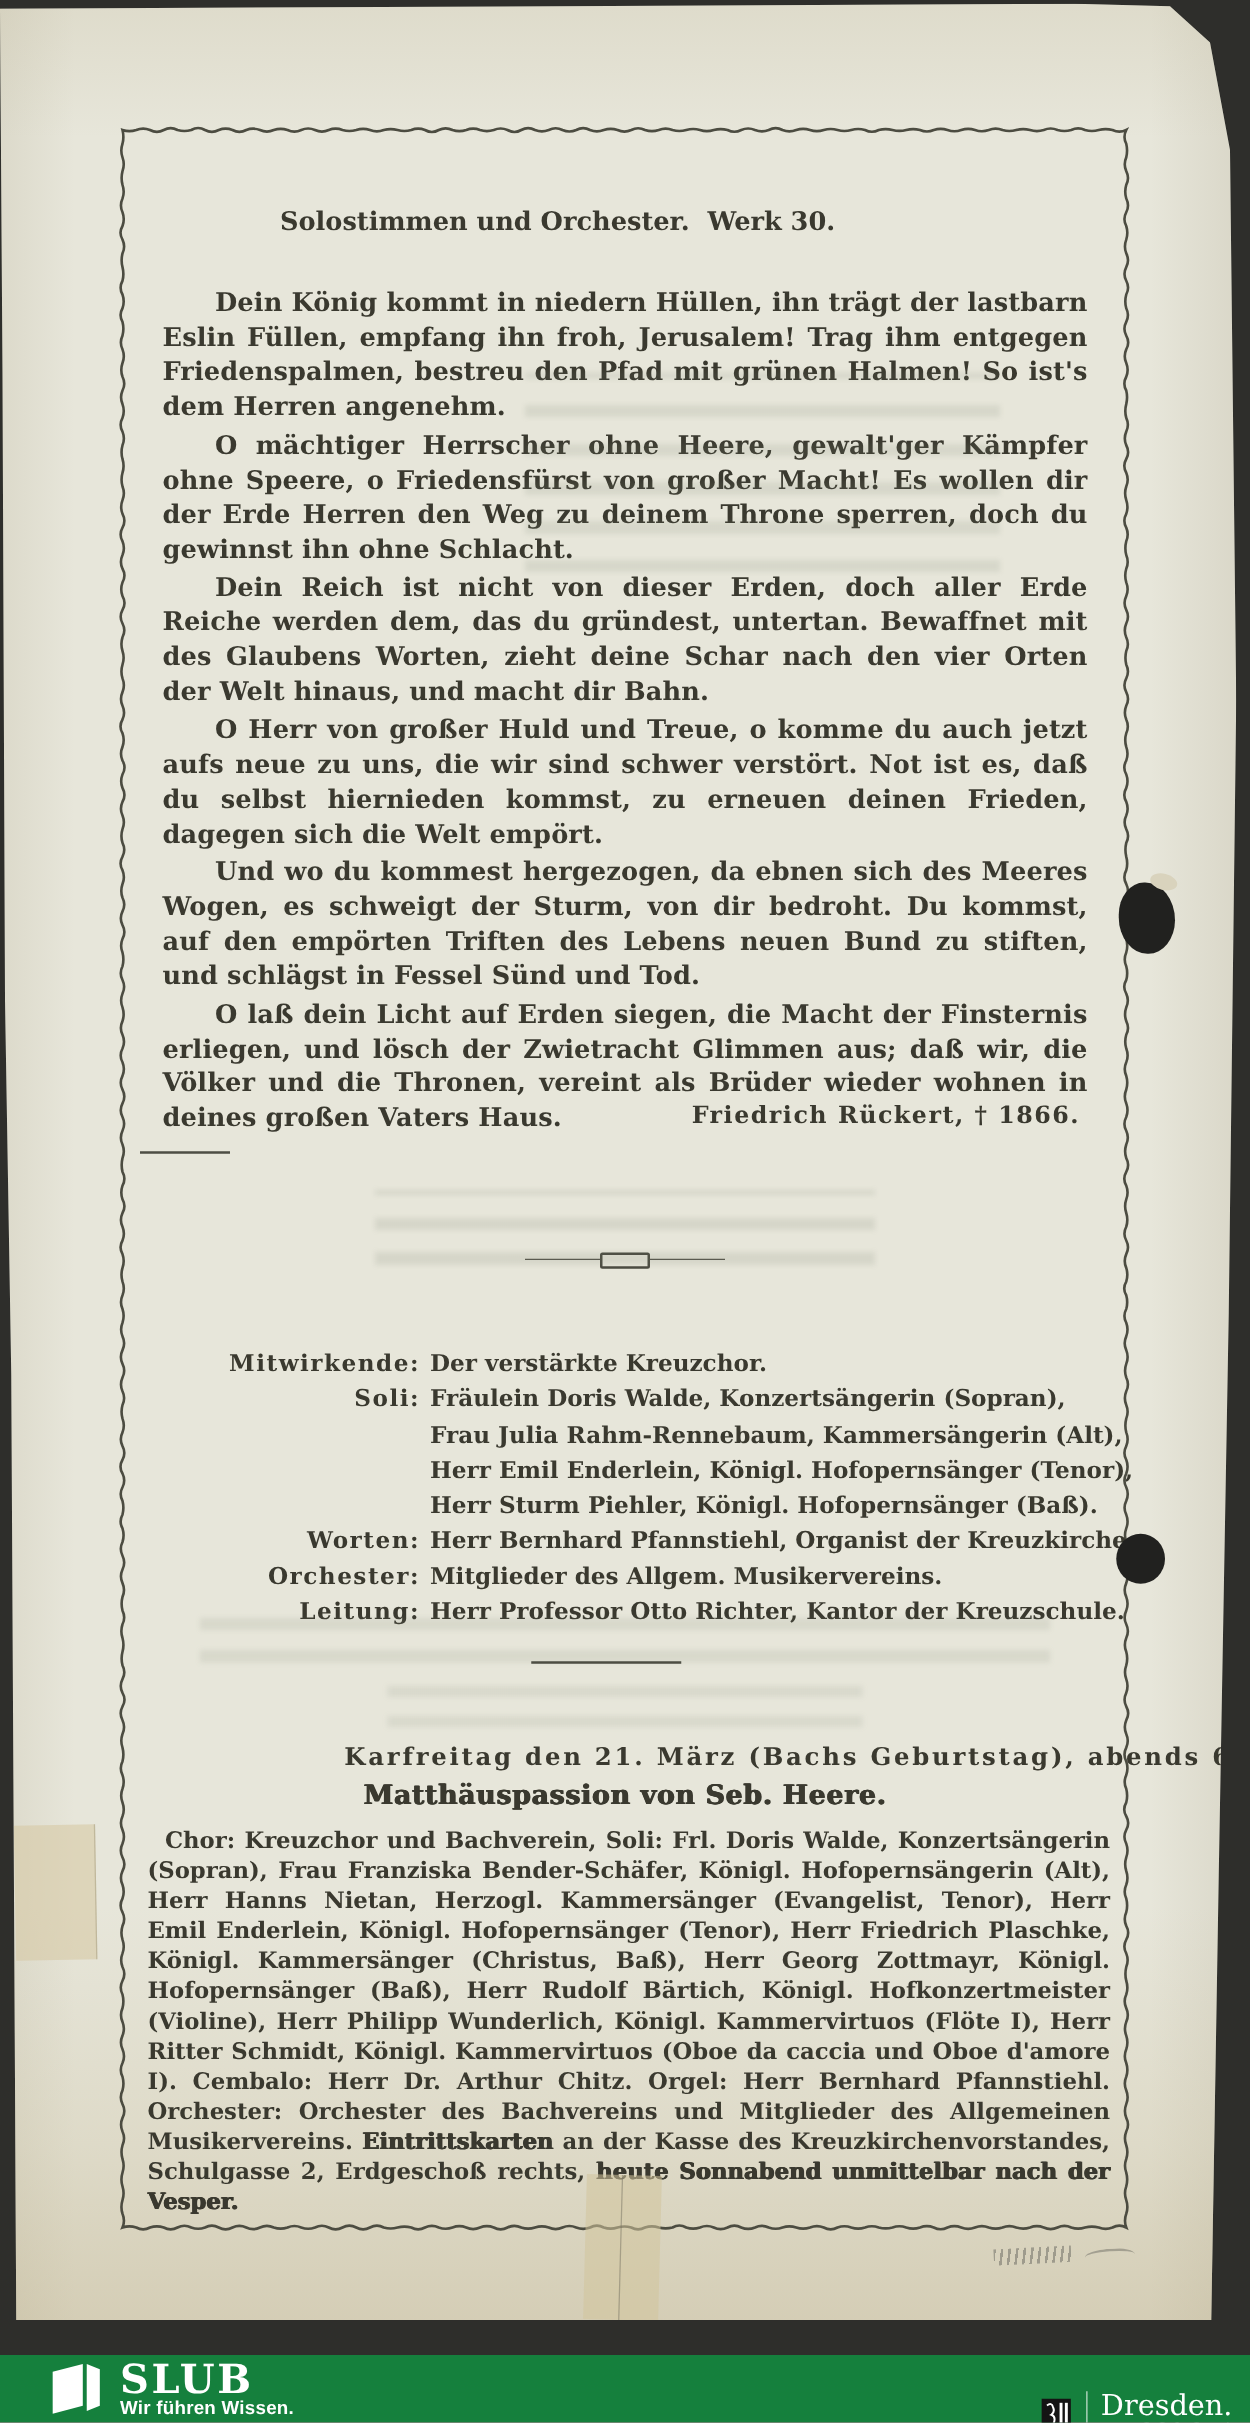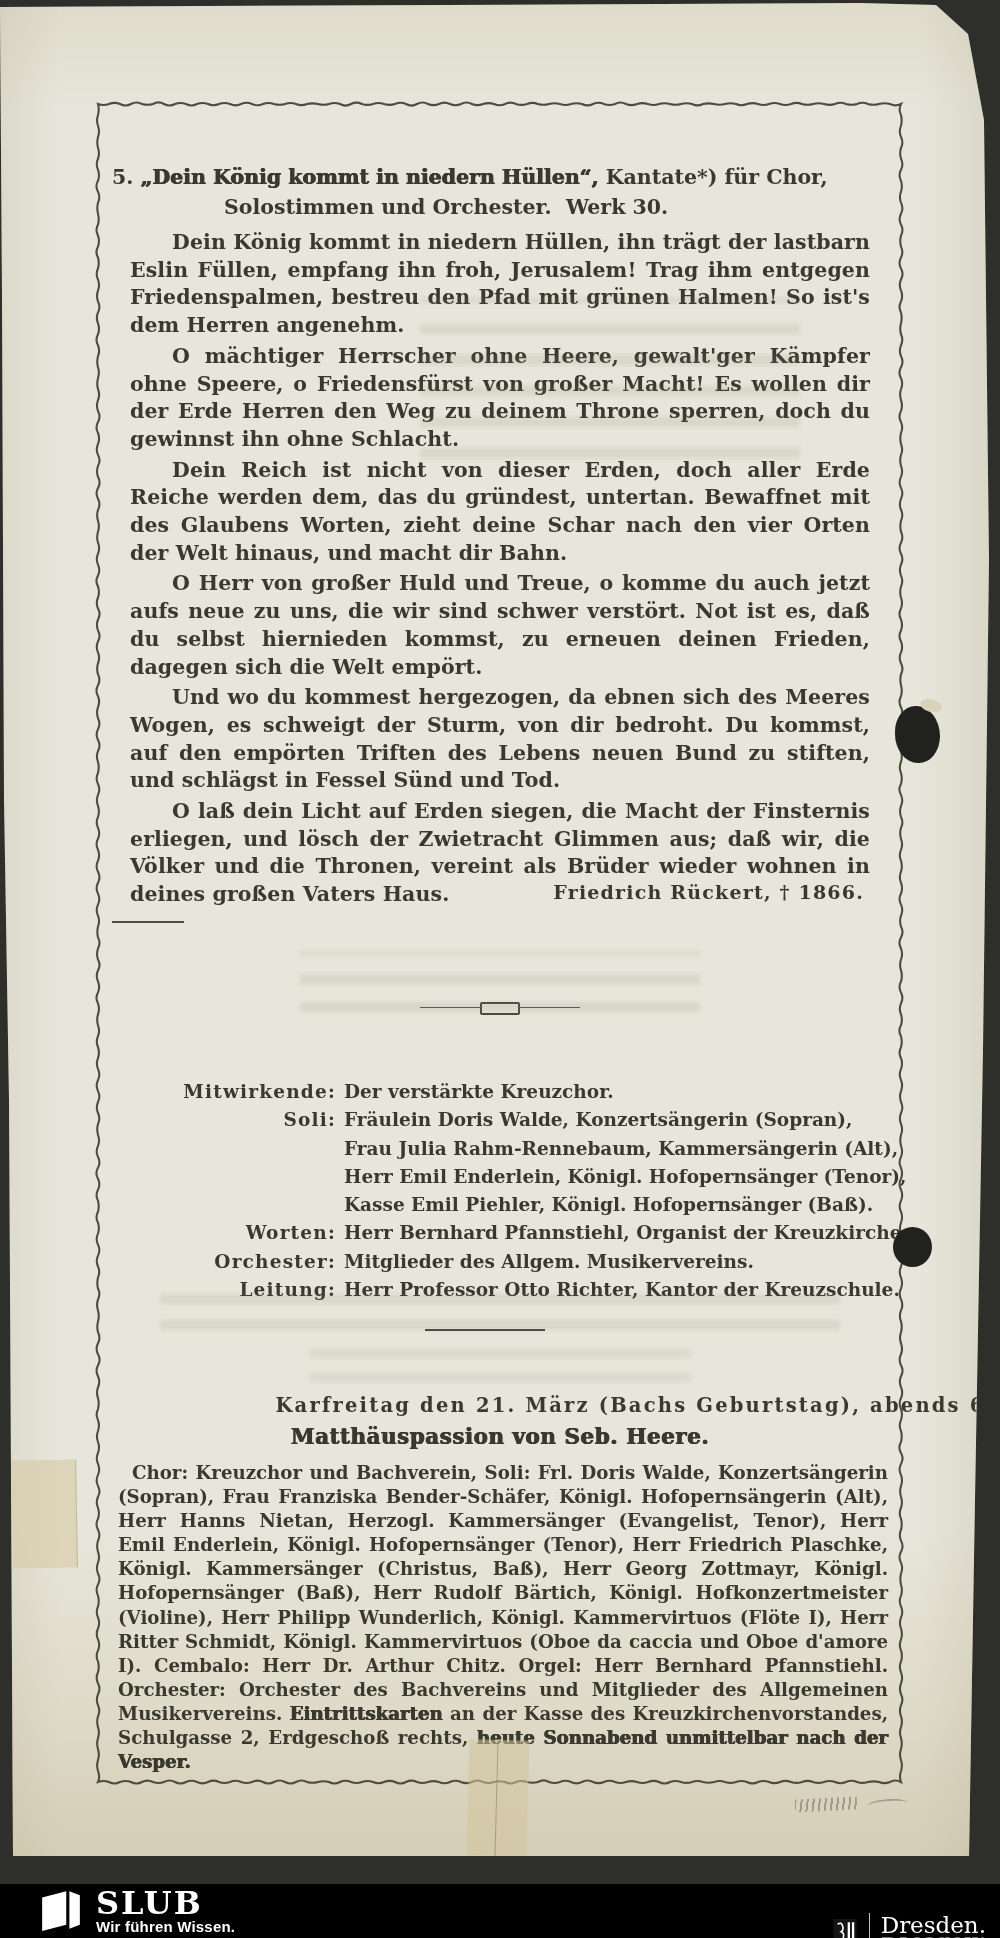--- a/index.html
+++ b/index.html
@@ -70,21 +70,21 @@
   .smudge-1{left:420px;top:298px;width:380px;height:160px;background:repeating-linear-gradient(0deg, rgba(120,130,110,.14) 0 10px, transparent 10px 31px);}
   .smudge-2{left:300px;top:952px;width:400px;height:60px;background:repeating-linear-gradient(0deg, rgba(120,130,110,.15) 0 10px, transparent 10px 28px);}
   .smudge-3{left:160px;top:1286px;width:680px;height:44px;background:repeating-linear-gradient(0deg, rgba(120,130,110,.13) 0 10px, transparent 10px 26px);}
   .smudge-4{left:310px;top:1346px;width:380px;height:36px;background:repeating-linear-gradient(0deg, rgba(120,130,110,.12) 0 9px, transparent 9px 24px);}
   .pencil-a{position:absolute;left:795px;top:1798px;width:62px;height:13px;opacity:.55;transform:rotate(-3deg);
     background:repeating-linear-gradient(100deg, rgba(85,85,80,.8) 0 2px, transparent 2px 6px);}
   .pencil-b{position:absolute;left:868px;top:1799px;width:40px;height:9px;opacity:.5;transform:rotate(-4deg);
     border-top:2px solid rgba(85,85,80,.8);border-radius:60%;}
   
   .footer-bar{
-    position:absolute;left:0;top:1884px;width:1000px;height:54px;background:#000000;
+    position:absolute;left:0;top:1884px;width:1000px;height:54px;background:#15803d;
     display:flex;align-items:center;justify-content:space-between;
     font-family:"Liberation Sans", sans-serif;color:#fff;
   }
   .f-left{display:flex;align-items:center;gap:14px;margin-left:40px;}
   .f-book{width:42px;height:44px;margin-top:-2px;}
   .f-textcol{display:flex;flex-direction:column;}
   .f-slub{font-family:"DejaVu Serif", serif;font-weight:700;font-size:32px;line-height:30px;letter-spacing:2px;}
   .f-slogan{font-size:15px;font-weight:700;line-height:17px;letter-spacing:.2px;}
   .f-right{display:flex;align-items:center;gap:11px;margin-right:14px;margin-top:48px;}
   .f-arms{width:26px;height:34px;}
@@ -96,21 +96,20 @@
 </head>
 <body>
 
 <div class="paper">
 
   <svg class="frame-svg" viewBox="0 0 824 1700" aria-hidden="true">
     <path id="frame-path" fill="none" stroke="#4c4c41" stroke-width="2.1" stroke-linecap="round" d="M 10 9 Q 15.5 10.9 21.0 9.0 Q 26.5 6.7 32.0 9.0 Q 37.5 12.1 43.0 9.0 Q 48.5 6.1 54.0 9.0 Q 59.5 10.6 65.0 9.0 Q 70.5 5.8 76.0 9.0 Q 81.5 11.9 87.0 9.0 Q 92.5 6.9 98.0 9.0 Q 103.5 12.1 109.0 9.0 Q 114.5 6.9 120.0 9.0 Q 125.5 11.5 131.0 9.0 Q 136.5 7.1 142.0 9.0 Q 147.5 11.7 153.0 9.0 Q 158.5 6.6 164.0 9.0 Q 169.5 11.6 175.0 9.0 Q 180.5 6.9 186.0 9.0 Q 191.5 10.6 197.0 9.0 Q 202.5 7.1 208.0 9.0 Q 213.5 11.2 219.0 9.0 Q 224.5 7.7 230.0 9.0 Q 235.5 10.6 241.0 9.0 Q 246.5 6.9 252.0 9.0 Q 257.5 12.2 263.0 9.0 Q 268.5 6.3 274.0 9.0 Q 279.5 10.8 285.0 9.0 Q 290.5 6.9 296.0 9.0 Q 301.5 10.7 307.0 9.0 Q 312.5 6.6 318.0 9.0 Q 323.5 12.2 329.0 9.0 Q 334.5 6.0 340.0 9.0 Q 345.5 11.2 351.0 9.0 Q 356.5 6.2 362.0 9.0 Q 367.5 11.4 373.0 9.0 Q 378.5 5.9 384.0 9.0 Q 389.5 11.2 395.0 9.0 Q 400.5 7.3 406.0 9.0 Q 411.5 11.6 417.0 9.0 Q 422.5 6.2 428.0 9.0 Q 433.5 10.8 439.0 9.0 Q 444.5 6.7 450.0 9.0 Q 455.5 10.6 461.0 9.0 Q 466.5 7.5 472.0 9.0 Q 477.5 10.9 483.0 9.0 Q 488.5 7.5 494.0 9.0 Q 499.5 11.8 505.0 9.0 Q 510.5 6.6 516.0 9.0 Q 521.5 11.1 527.0 9.0 Q 532.5 6.0 538.0 9.0 Q 543.5 11.2 549.0 9.0 Q 554.5 7.3 560.0 9.0 Q 565.5 10.9 571.0 9.0 Q 576.5 7.4 582.0 9.0 Q 587.5 10.6 593.0 9.0 Q 598.5 7.5 604.0 9.0 Q 609.5 11.8 615.0 9.0 Q 620.5 7.7 626.0 9.0 Q 631.5 10.5 637.0 9.0 Q 642.5 7.6 648.0 9.0 Q 653.5 11.4 659.0 9.0 Q 664.5 7.2 670.0 9.0 Q 675.5 11.0 681.0 9.0 Q 686.5 7.1 692.0 9.0 Q 697.5 11.0 703.0 9.0 Q 708.5 6.7 714.0 9.0 Q 719.5 10.6 725.0 9.0 Q 730.5 7.6 736.0 9.0 Q 741.5 10.7 747.0 9.0 Q 752.5 6.6 758.0 9.0 Q 763.5 10.6 769.0 9.0 Q 774.5 6.4 780.0 9.0 Q 785.5 10.6 791.0 9.0 Q 796.5 7.6 802.0 9.0 Q 807.5 11.7 813.0 9.0 Q 810.2 14.5 813.0 20.0 Q 814.3 25.5 813.0 30.9 Q 810.6 36.4 813.0 41.9 Q 815.8 47.4 813.0 52.9 Q 811.4 58.4 813.0 63.8 Q 815.8 69.3 813.0 74.8 Q 810.1 80.3 813.0 85.8 Q 814.7 91.3 813.0 96.7 Q 810.9 102.2 813.0 107.7 Q 815.8 113.2 813.0 118.7 Q 810.2 124.2 813.0 129.6 Q 815.9 135.1 813.0 140.6 Q 811.5 146.1 813.0 151.6 Q 815.7 157.1 813.0 162.5 Q 810.1 168.0 813.0 173.5 Q 816.1 179.0 813.0 184.5 Q 810.6 190.0 813.0 195.4 Q 815.2 200.9 813.0 206.4 Q 810.0 211.9 813.0 217.4 Q 814.3 222.9 813.0 228.3 Q 811.5 233.8 813.0 239.3 Q 815.6 244.8 813.0 250.3 Q 810.7 255.8 813.0 261.2 Q 816.0 266.7 813.0 272.2 Q 809.9 277.7 813.0 283.2 Q 815.3 288.7 813.0 294.2 Q 811.2 299.6 813.0 305.1 Q 814.9 310.6 813.0 316.1 Q 810.0 321.6 813.0 327.1 Q 815.3 332.5 813.0 338.0 Q 811.6 343.5 813.0 349.0 Q 815.3 354.5 813.0 360.0 Q 811.4 365.4 813.0 370.9 Q 815.2 376.4 813.0 381.9 Q 810.3 387.4 813.0 392.9 Q 815.7 398.3 813.0 403.8 Q 810.7 409.3 813.0 414.8 Q 815.6 420.3 813.0 425.8 Q 811.7 431.2 813.0 436.7 Q 815.7 442.2 813.0 447.7 Q 810.1 453.2 813.0 458.7 Q 815.8 464.1 813.0 469.6 Q 810.8 475.1 813.0 480.6 Q 815.5 486.1 813.0 491.6 Q 811.4 497.0 813.0 502.5 Q 815.0 508.0 813.0 513.5 Q 809.9 519.0 813.0 524.5 Q 815.0 529.9 813.0 535.4 Q 809.9 540.9 813.0 546.4 Q 815.2 551.9 813.0 557.4 Q 810.4 562.8 813.0 568.3 Q 815.9 573.8 813.0 579.3 Q 811.7 584.8 813.0 590.3 Q 814.5 595.8 813.0 601.2 Q 810.0 606.7 813.0 612.2 Q 815.7 617.7 813.0 623.2 Q 810.8 628.7 813.0 634.1 Q 814.6 639.6 813.0 645.1 Q 810.5 650.6 813.0 656.1 Q 814.6 661.6 813.0 667.0 Q 810.6 672.5 813.0 678.0 Q 814.5 683.5 813.0 689.0 Q 809.8 694.5 813.0 699.9 Q 815.5 705.4 813.0 710.9 Q 811.1 716.4 813.0 721.9 Q 815.8 727.4 813.0 732.8 Q 811.4 738.3 813.0 743.8 Q 815.2 749.3 813.0 754.8 Q 810.6 760.3 813.0 765.7 Q 814.6 771.2 813.0 776.7 Q 810.7 782.2 813.0 787.7 Q 815.0 793.2 813.0 798.6 Q 810.1 804.1 813.0 809.6 Q 815.5 815.1 813.0 820.6 Q 811.2 826.1 813.0 831.5 Q 816.0 837.0 813.0 842.5 Q 809.9 848.0 813.0 853.5 Q 815.1 859.0 813.0 864.5 Q 811.2 869.9 813.0 875.4 Q 814.7 880.9 813.0 886.4 Q 810.1 891.9 813.0 897.4 Q 815.8 902.8 813.0 908.3 Q 810.6 913.8 813.0 919.3 Q 814.7 924.8 813.0 930.3 Q 809.8 935.7 813.0 941.2 Q 814.5 946.7 813.0 952.2 Q 810.1 957.7 813.0 963.2 Q 815.0 968.6 813.0 974.1 Q 810.5 979.6 813.0 985.1 Q 815.2 990.6 813.0 996.1 Q 811.1 1001.5 813.0 1007.0 Q 815.7 1012.5 813.0 1018.0 Q 810.8 1023.5 813.0 1029.0 Q 815.2 1034.4 813.0 1039.9 Q 811.6 1045.4 813.0 1050.9 Q 815.2 1056.4 813.0 1061.9 Q 810.1 1067.3 813.0 1072.8 Q 815.1 1078.3 813.0 1083.8 Q 810.1 1089.3 813.0 1094.8 Q 815.4 1100.2 813.0 1105.7 Q 810.3 1111.2 813.0 1116.7 Q 815.1 1122.2 813.0 1127.7 Q 811.0 1133.2 813.0 1138.6 Q 815.4 1144.1 813.0 1149.6 Q 811.3 1155.1 813.0 1160.6 Q 815.1 1166.1 813.0 1171.5 Q 810.5 1177.0 813.0 1182.5 Q 815.1 1188.0 813.0 1193.5 Q 810.4 1199.0 813.0 1204.4 Q 815.6 1209.9 813.0 1215.4 Q 810.8 1220.9 813.0 1226.4 Q 814.5 1231.9 813.0 1237.3 Q 811.0 1242.8 813.0 1248.3 Q 815.0 1253.8 813.0 1259.3 Q 810.3 1264.8 813.0 1270.2 Q 816.1 1275.7 813.0 1281.2 Q 810.7 1286.7 813.0 1292.2 Q 815.4 1297.7 813.0 1303.1 Q 810.2 1308.6 813.0 1314.1 Q 814.9 1319.6 813.0 1325.1 Q 810.5 1330.6 813.0 1336.0 Q 814.4 1341.5 813.0 1347.0 Q 809.8 1352.5 813.0 1358.0 Q 816.1 1363.5 813.0 1368.9 Q 810.1 1374.4 813.0 1379.9 Q 815.0 1385.4 813.0 1390.9 Q 811.3 1396.4 813.0 1401.8 Q 814.9 1407.3 813.0 1412.8 Q 810.5 1418.3 813.0 1423.8 Q 814.4 1429.3 813.0 1434.8 Q 810.6 1440.2 813.0 1445.7 Q 816.1 1451.2 813.0 1456.7 Q 810.0 1462.2 813.0 1467.7 Q 815.2 1473.1 813.0 1478.6 Q 811.7 1484.1 813.0 1489.6 Q 814.8 1495.1 813.0 1500.6 Q 810.5 1506.0 813.0 1511.5 Q 815.5 1517.0 813.0 1522.5 Q 810.9 1528.0 813.0 1533.5 Q 814.8 1538.9 813.0 1544.4 Q 810.7 1549.9 813.0 1555.4 Q 814.8 1560.9 813.0 1566.4 Q 810.7 1571.8 813.0 1577.3 Q 815.2 1582.8 813.0 1588.3 Q 810.9 1593.8 813.0 1599.3 Q 815.8 1604.7 813.0 1610.2 Q 810.9 1615.7 813.0 1621.2 Q 814.8 1626.7 813.0 1632.2 Q 811.0 1637.6 813.0 1643.1 Q 814.5 1648.6 813.0 1654.1 Q 811.0 1659.6 813.0 1665.1 Q 814.8 1670.5 813.0 1676.0 Q 811.0 1681.5 813.0 1687.0 Q 807.5 1684.0 802.0 1687.0 Q 796.5 1689.2 791.0 1687.0 Q 785.5 1685.7 780.0 1687.0 Q 774.5 1688.8 769.0 1687.0 Q 763.5 1684.5 758.0 1687.0 Q 752.5 1689.5 747.0 1687.0 Q 741.5 1684.9 736.0 1687.0 Q 730.5 1688.8 725.0 1687.0 Q 719.5 1684.7 714.0 1687.0 Q 708.5 1688.8 703.0 1687.0 Q 697.5 1684.7 692.0 1687.0 Q 686.5 1689.2 681.0 1687.0 Q 675.5 1684.9 670.0 1687.0 Q 664.5 1689.8 659.0 1687.0 Q 653.5 1684.9 648.0 1687.0 Q 642.5 1688.8 637.0 1687.0 Q 631.5 1685.0 626.0 1687.0 Q 620.5 1688.5 615.0 1687.0 Q 609.5 1685.0 604.0 1687.0 Q 598.5 1688.8 593.0 1687.0 Q 587.5 1685.0 582.0 1687.0 Q 576.5 1690.0 571.0 1687.0 Q 565.5 1684.7 560.0 1687.0 Q 554.5 1688.9 549.0 1687.0 Q 543.5 1685.3 538.0 1687.0 Q 532.5 1689.0 527.0 1687.0 Q 521.5 1684.4 516.0 1687.0 Q 510.5 1689.3 505.0 1687.0 Q 499.5 1684.0 494.0 1687.0 Q 488.5 1689.7 483.0 1687.0 Q 477.5 1684.6 472.0 1687.0 Q 466.5 1688.9 461.0 1687.0 Q 455.5 1683.8 450.0 1687.0 Q 444.5 1688.4 439.0 1687.0 Q 433.5 1685.1 428.0 1687.0 Q 422.5 1690.0 417.0 1687.0 Q 411.5 1685.4 406.0 1687.0 Q 400.5 1688.9 395.0 1687.0 Q 389.5 1684.0 384.0 1687.0 Q 378.5 1689.2 373.0 1687.0 Q 367.5 1684.6 362.0 1687.0 Q 356.5 1689.6 351.0 1687.0 Q 345.5 1685.3 340.0 1687.0 Q 334.5 1688.9 329.0 1687.0 Q 323.5 1684.3 318.0 1687.0 Q 312.5 1690.1 307.0 1687.0 Q 301.5 1684.8 296.0 1687.0 Q 290.5 1689.5 285.0 1687.0 Q 279.5 1684.9 274.0 1687.0 Q 268.5 1689.0 263.0 1687.0 Q 257.5 1684.5 252.0 1687.0 Q 246.5 1690.1 241.0 1687.0 Q 235.5 1685.5 230.0 1687.0 Q 224.5 1688.6 219.0 1687.0 Q 213.5 1684.0 208.0 1687.0 Q 202.5 1690.0 197.0 1687.0 Q 191.5 1684.1 186.0 1687.0 Q 180.5 1690.1 175.0 1687.0 Q 169.5 1684.2 164.0 1687.0 Q 158.5 1689.0 153.0 1687.0 Q 147.5 1684.6 142.0 1687.0 Q 136.5 1688.9 131.0 1687.0 Q 125.5 1684.3 120.0 1687.0 Q 114.5 1689.7 109.0 1687.0 Q 103.5 1684.5 98.0 1687.0 Q 92.5 1689.9 87.0 1687.0 Q 81.5 1684.0 76.0 1687.0 Q 70.5 1689.0 65.0 1687.0 Q 59.5 1684.2 54.0 1687.0 Q 48.5 1690.0 43.0 1687.0 Q 37.5 1685.1 32.0 1687.0 Q 26.5 1690.1 21.0 1687.0 Q 15.5 1685.1 10.0 1687.0 Q 12.3 1681.5 10.0 1676.0 Q 8.3 1670.5 10.0 1665.1 Q 11.7 1659.6 10.0 1654.1 Q 8.3 1648.6 10.0 1643.1 Q 11.8 1637.6 10.0 1632.2 Q 8.4 1626.7 10.0 1621.2 Q 12.5 1615.7 10.0 1610.2 Q 7.7 1604.7 10.0 1599.3 Q 12.9 1593.8 10.0 1588.3 Q 7.3 1582.8 10.0 1577.3 Q 11.5 1571.8 10.0 1566.4 Q 7.3 1560.9 10.0 1555.4 Q 12.4 1549.9 10.0 1544.4 Q 7.5 1538.9 10.0 1533.5 Q 12.2 1528.0 10.0 1522.5 Q 7.6 1517.0 10.0 1511.5 Q 11.4 1506.0 10.0 1500.6 Q 7.2 1495.1 10.0 1489.6 Q 12.9 1484.1 10.0 1478.6 Q 7.9 1473.1 10.0 1467.7 Q 12.0 1462.2 10.0 1456.7 Q 8.3 1451.2 10.0 1445.7 Q 12.7 1440.2 10.0 1434.8 Q 7.0 1429.3 10.0 1423.8 Q 11.9 1418.3 10.0 1412.8 Q 7.5 1407.3 10.0 1401.8 Q 13.0 1396.4 10.0 1390.9 Q 7.3 1385.4 10.0 1379.9 Q 12.3 1374.4 10.0 1368.9 Q 7.5 1363.5 10.0 1358.0 Q 12.0 1352.5 10.0 1347.0 Q 7.9 1341.5 10.0 1336.0 Q 11.9 1330.6 10.0 1325.1 Q 7.3 1319.6 10.0 1314.1 Q 11.4 1308.6 10.0 1303.1 Q 8.1 1297.7 10.0 1292.2 Q 12.5 1286.7 10.0 1281.2 Q 7.1 1275.7 10.0 1270.2 Q 13.2 1264.8 10.0 1259.3 Q 7.2 1253.8 10.0 1248.3 Q 12.9 1242.8 10.0 1237.3 Q 8.6 1231.9 10.0 1226.4 Q 11.5 1220.9 10.0 1215.4 Q 8.2 1209.9 10.0 1204.4 Q 12.7 1199.0 10.0 1193.5 Q 8.6 1188.0 10.0 1182.5 Q 12.4 1177.0 10.0 1171.5 Q 7.5 1166.1 10.0 1160.6 Q 12.7 1155.1 10.0 1149.6 Q 7.3 1144.1 10.0 1138.6 Q 11.7 1133.2 10.0 1127.7 Q 7.0 1122.2 10.0 1116.7 Q 11.4 1111.2 10.0 1105.7 Q 7.1 1100.2 10.0 1094.8 Q 12.7 1089.3 10.0 1083.8 Q 6.8 1078.3 10.0 1072.8 Q 12.9 1067.3 10.0 1061.9 Q 7.3 1056.4 10.0 1050.9 Q 12.1 1045.4 10.0 1039.9 Q 8.5 1034.4 10.0 1029.0 Q 12.6 1023.5 10.0 1018.0 Q 7.6 1012.5 10.0 1007.0 Q 12.7 1001.5 10.0 996.1 Q 7.4 990.6 10.0 985.1 Q 12.6 979.6 10.0 974.1 Q 7.8 968.6 10.0 963.2 Q 11.8 957.7 10.0 952.2 Q 7.6 946.7 10.0 941.2 Q 12.1 935.7 10.0 930.3 Q 8.4 924.8 10.0 919.3 Q 11.9 913.8 10.0 908.3 Q 6.9 902.8 10.0 897.4 Q 12.2 891.9 10.0 886.4 Q 7.5 880.9 10.0 875.4 Q 13.1 869.9 10.0 864.5 Q 8.1 859.0 10.0 853.5 Q 13.0 848.0 10.0 842.5 Q 8.7 837.0 10.0 831.5 Q 12.1 826.1 10.0 820.6 Q 7.4 815.1 10.0 809.6 Q 12.6 804.1 10.0 798.6 Q 7.2 793.2 10.0 787.7 Q 12.9 782.2 10.0 776.7 Q 7.2 771.2 10.0 765.7 Q 12.2 760.3 10.0 754.8 Q 7.1 749.3 10.0 743.8 Q 12.4 738.3 10.0 732.8 Q 7.4 727.4 10.0 721.9 Q 11.8 716.4 10.0 710.9 Q 7.8 705.4 10.0 699.9 Q 12.6 694.5 10.0 689.0 Q 7.2 683.5 10.0 678.0 Q 11.4 672.5 10.0 667.0 Q 7.8 661.6 10.0 656.1 Q 13.0 650.6 10.0 645.1 Q 7.3 639.6 10.0 634.1 Q 12.8 628.7 10.0 623.2 Q 8.1 617.7 10.0 612.2 Q 12.2 606.7 10.0 601.2 Q 6.9 595.8 10.0 590.3 Q 12.8 584.8 10.0 579.3 Q 8.3 573.8 10.0 568.3 Q 12.2 562.8 10.0 557.4 Q 7.5 551.9 10.0 546.4 Q 13.1 540.9 10.0 535.4 Q 7.9 529.9 10.0 524.5 Q 13.2 519.0 10.0 513.5 Q 7.6 508.0 10.0 502.5 Q 11.9 497.0 10.0 491.6 Q 6.8 486.1 10.0 480.6 Q 12.5 475.1 10.0 469.6 Q 7.6 464.1 10.0 458.7 Q 12.2 453.2 10.0 447.7 Q 8.3 442.2 10.0 436.7 Q 11.8 431.2 10.0 425.8 Q 8.3 420.3 10.0 414.8 Q 12.9 409.3 10.0 403.8 Q 7.1 398.3 10.0 392.9 Q 13.2 387.4 10.0 381.9 Q 8.0 376.4 10.0 370.9 Q 13.1 365.4 10.0 360.0 Q 7.5 354.5 10.0 349.0 Q 12.2 343.5 10.0 338.0 Q 7.0 332.5 10.0 327.1 Q 13.0 321.6 10.0 316.1 Q 7.9 310.6 10.0 305.1 Q 12.2 299.6 10.0 294.2 Q 8.5 288.7 10.0 283.2 Q 11.7 277.7 10.0 272.2 Q 8.5 266.7 10.0 261.2 Q 12.2 255.8 10.0 250.3 Q 7.0 244.8 10.0 239.3 Q 12.0 233.8 10.0 228.3 Q 7.7 222.9 10.0 217.4 Q 12.8 211.9 10.0 206.4 Q 8.1 200.9 10.0 195.4 Q 12.1 190.0 10.0 184.5 Q 7.4 179.0 10.0 173.5 Q 11.4 168.0 10.0 162.5 Q 6.9 157.1 10.0 151.6 Q 11.9 146.1 10.0 140.6 Q 7.0 135.1 10.0 129.6 Q 11.4 124.2 10.0 118.7 Q 8.6 113.2 10.0 107.7 Q 12.6 102.2 10.0 96.7 Q 6.8 91.3 10.0 85.8 Q 12.0 80.3 10.0 74.8 Q 7.5 69.3 10.0 63.8 Q 11.9 58.4 10.0 52.9 Q 8.6 47.4 10.0 41.9 Q 12.0 36.4 10.0 30.9 Q 8.1 25.5 10.0 20.0 Q 11.4 14.5 10.0 9.0 Z"></path>
   </svg>
 
   <div class="title-block">
-    <p class="title-l1"><span>5. </span><span class="xb">„Dein König kommt in niedern Hüllen“,</span><span> Kantate*) für Chor,</span></p>
     <p class="title-l2">Solostimmen und Orchester.  Werk 30.</p>
   </div>
 
   <div id="stanzas">
       <p>Dein König kommt in niedern Hüllen, ihn trägt der lastbarn Eslin Füllen, empfang ihn froh, Jerusalem!  Trag ihm entgegen Friedenspalmen, bestreu den Pfad mit grünen Halmen!  So ist's dem Herren angenehm.</p>
       <p>O mächtiger Herrscher ohne Heere, gewalt'ger Kämpfer ohne Speere, o Friedensfürst von großer Macht!  Es wollen dir der Erde Herren den Weg zu deinem Throne sperren, doch du gewinnst ihn ohne Schlacht.</p>
       <p>Dein Reich ist nicht von dieser Erden, doch aller Erde Reiche werden dem, das du gründest, untertan.  Bewaffnet mit des Glaubens Worten, zieht deine Schar nach den vier Orten der Welt hinaus, und macht dir Bahn.</p>
       <p>O Herr von großer Huld und Treue, o komme du auch jetzt aufs neue zu uns, die wir sind schwer verstört.  Not ist es, daß du selbst hiernieden kommst, zu erneuen deinen Frieden, dagegen sich die Welt empört.</p>
       <p>Und wo du kommest hergezogen, da ebnen sich des Meeres Wogen, es schweigt der Sturm, von dir bedroht.  Du kommst, auf den empörten Triften des Lebens neuen Bund zu stiften, und schlägst in Fessel Sünd und Tod.</p>
       <p>O laß dein Licht auf Erden siegen, die Macht der Finsternis erliegen, und lösch der Zwietracht Glimmen aus; daß wir, die Völker und die Thronen, vereint als Brüder wieder wohnen in deines großen Vaters Haus.</p>
@@ -128,21 +127,21 @@
   <div id="participants">
       <div class="p-label">Mitwirkende:</div>
       <div class="p-value">Der verstärkte Kreuzchor.</div>
       <div class="p-label">Soli:</div>
       <div class="p-value">Fräulein Doris Walde, Konzertsängerin (Sopran),</div>
       <div class="p-label"></div>
       <div class="p-value">Frau Julia Rahm-Rennebaum, Kammersängerin (Alt),</div>
       <div class="p-label"></div>
       <div class="p-value">Herr Emil Enderlein, Königl. Hofopernsänger (Tenor),</div>
       <div class="p-label"></div>
-      <div class="p-value">Kasse Emil Piehler, Königl. Hofopernsänger (Baß).</div>
+      <div class="p-value">Herr Sturm Piehler, Königl. Hofopernsänger (Baß).</div>
       <div class="p-label">Worten:</div>
       <div class="p-value">Herr Bernhard Pfannstiehl, Organist der Kreuzkirche.</div>
       <div class="p-label">Orchester:</div>
       <div class="p-value">Mitglieder des Allgem. Musikervereins.</div>
       <div class="p-label">Leitung:</div>
       <div class="p-value">Herr Professor Otto Richter, Kantor der Kreuzschule.</div>
     </div>
 
   <div class="divider2"></div>
 

